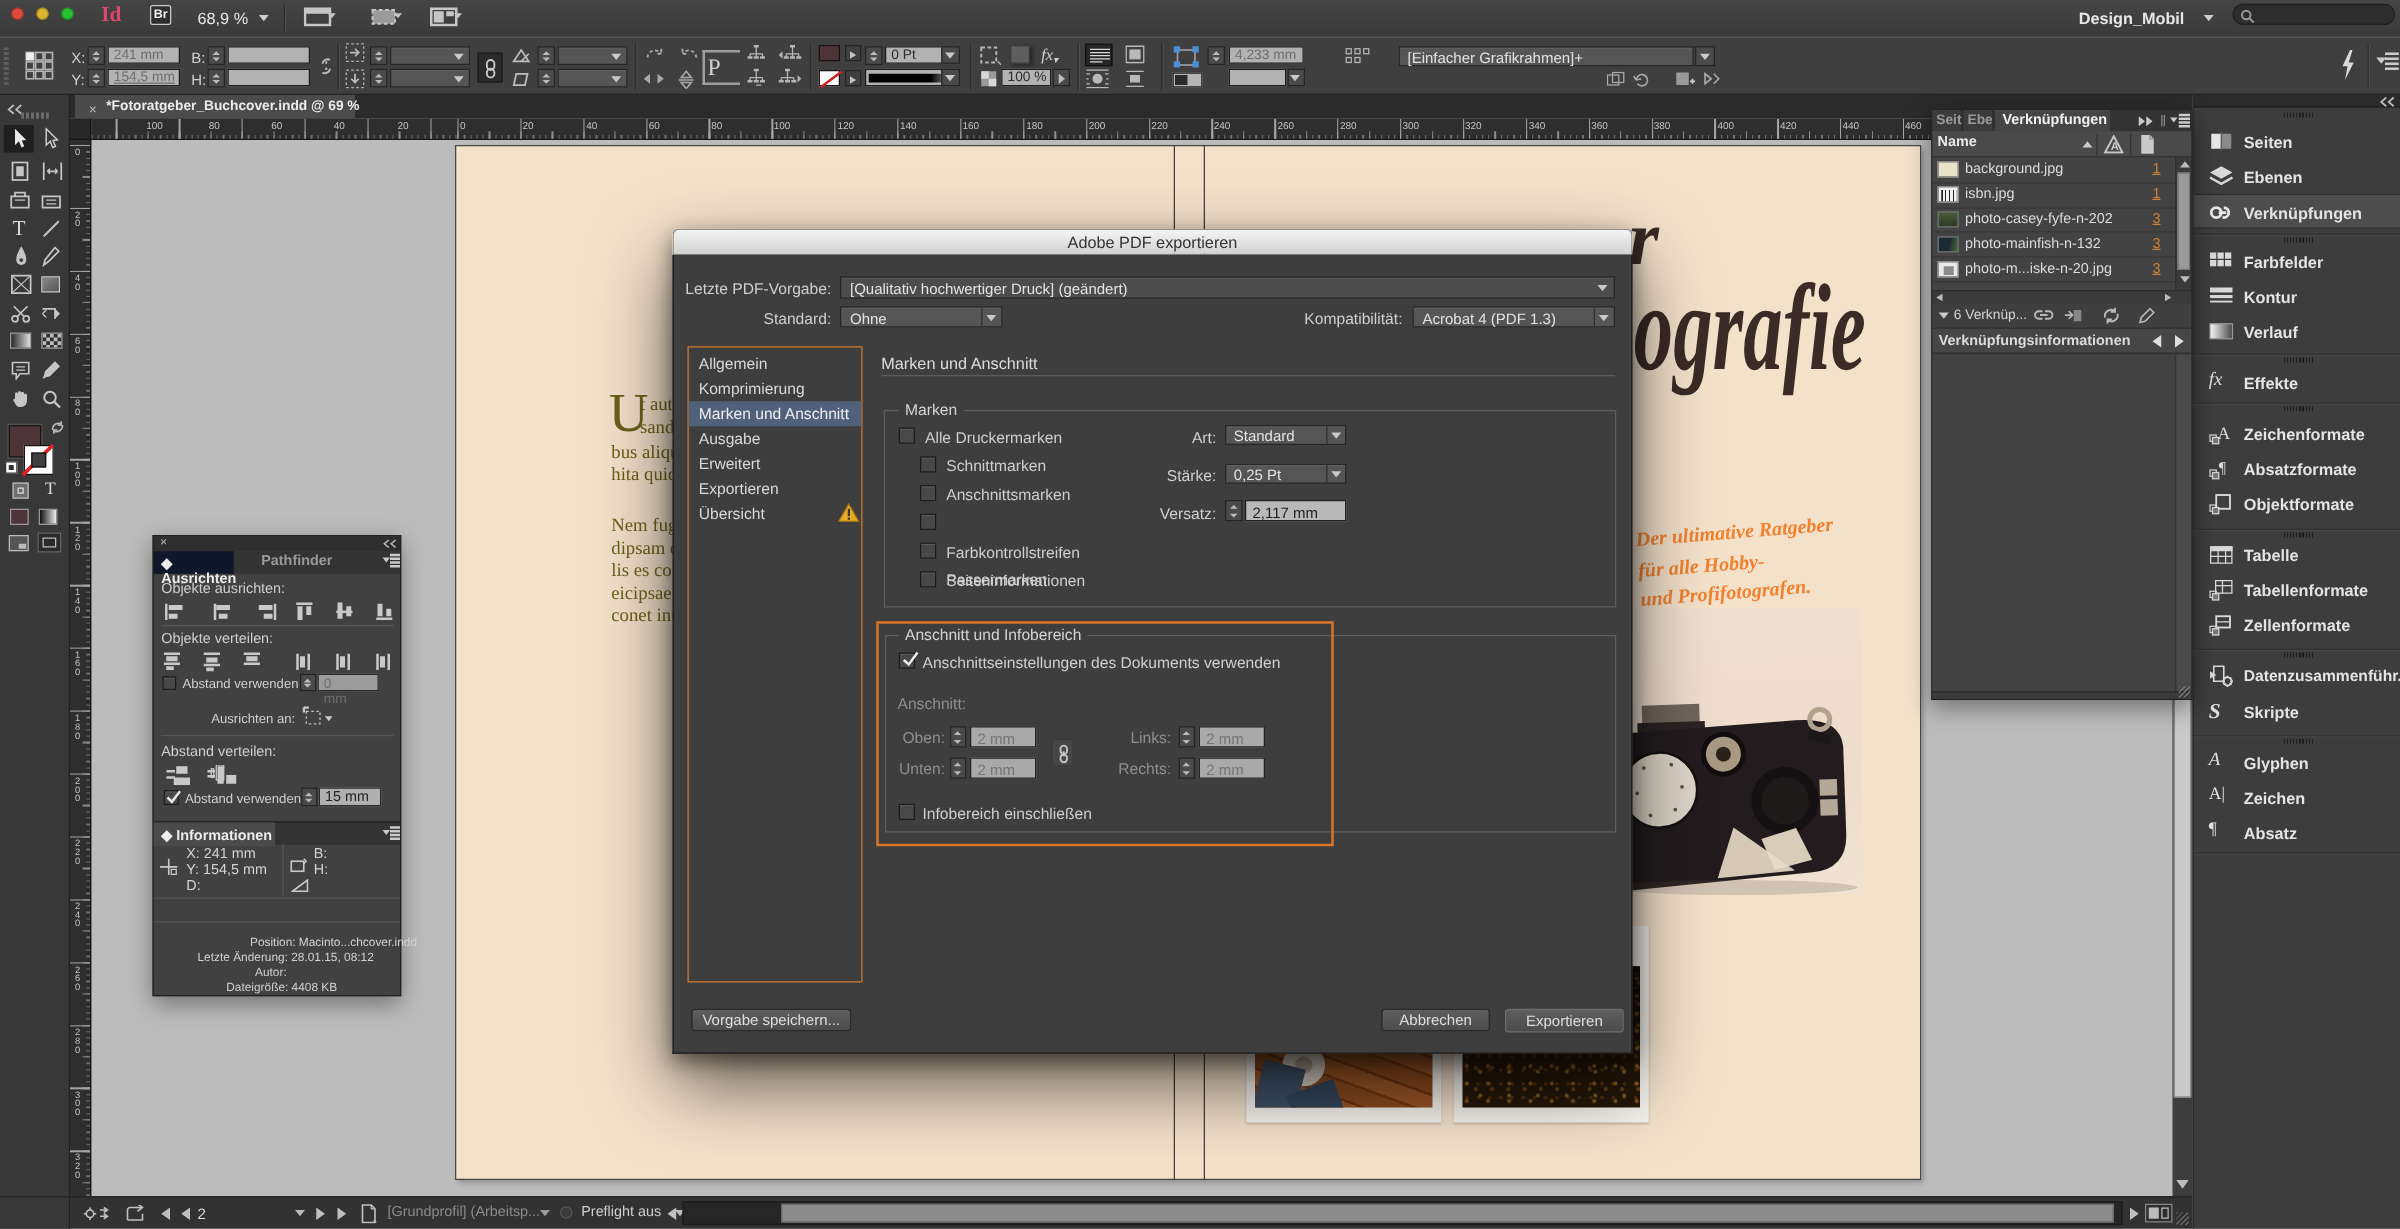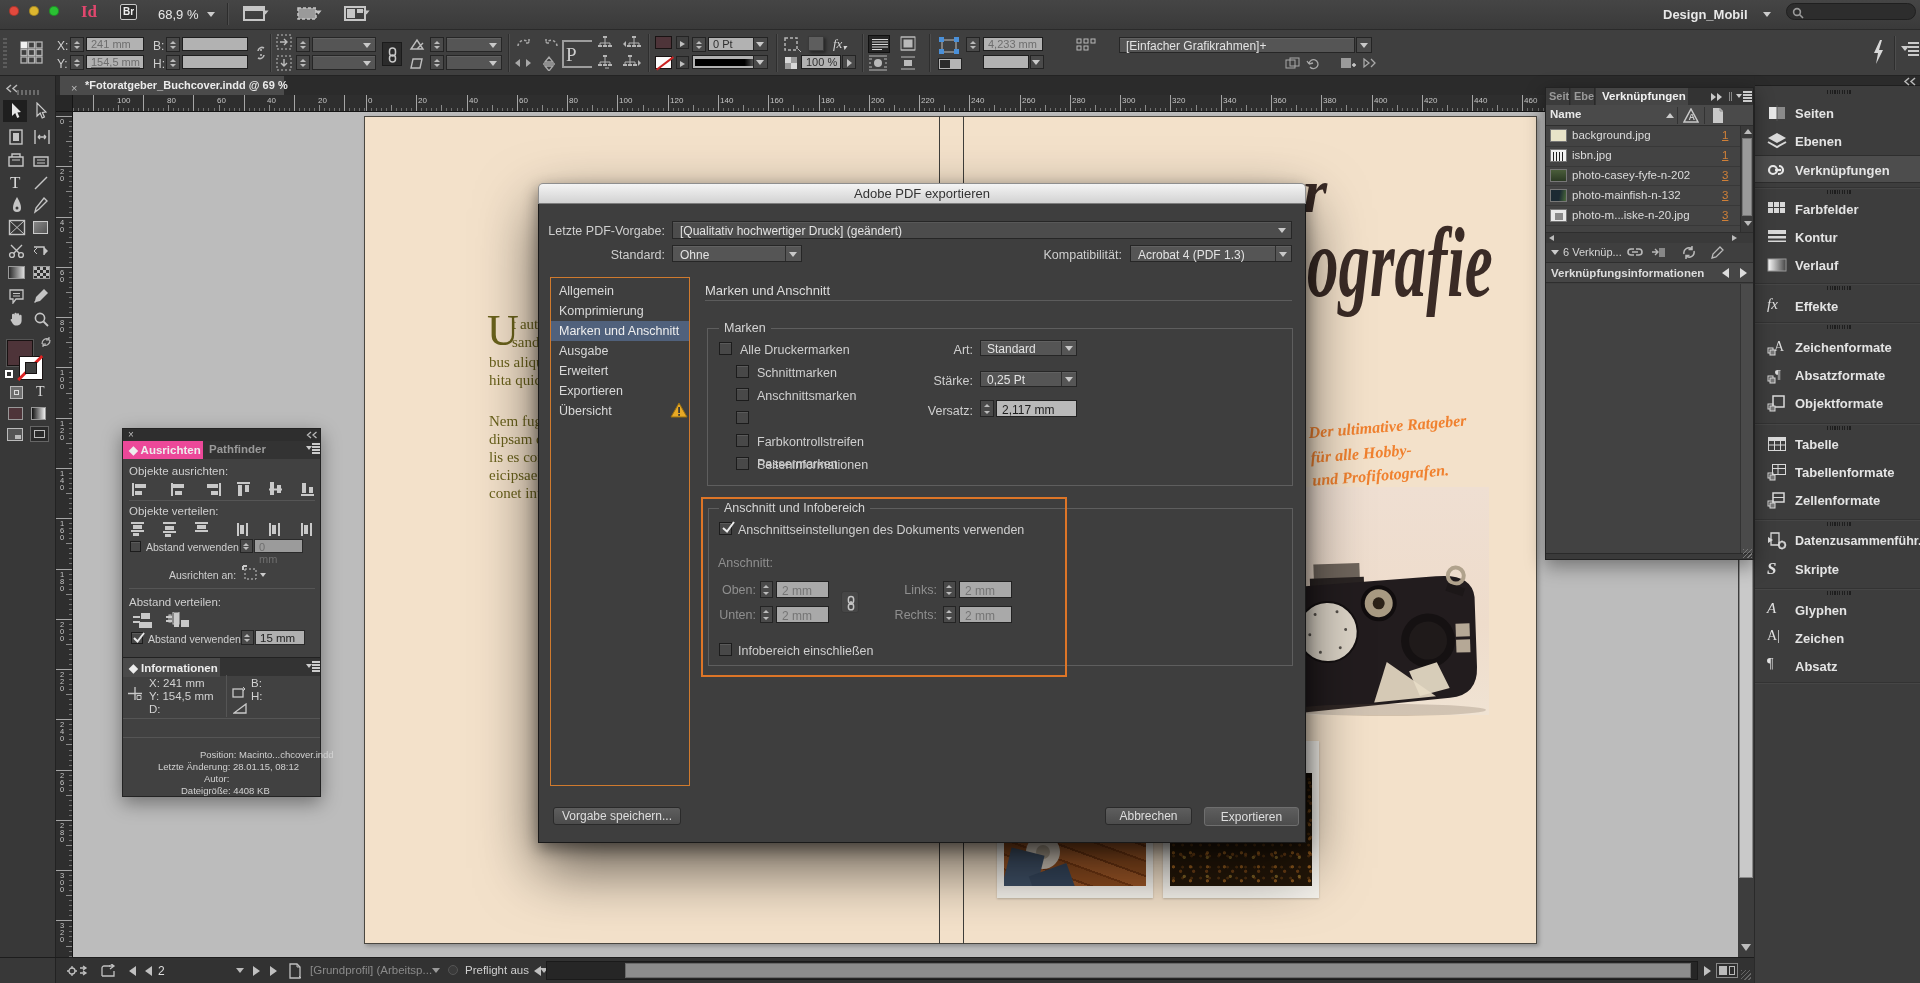--- a/index.html
+++ b/index.html
@@ -820,21 +820,21 @@
       <div class="abs" style="left:0;top:606px;width:166px;height:1px;background:#333;box-shadow:0 1px 0 #464646;"></div>
     </div>
   <div id="leftpanels" class="abs" style="left:122px;top:428px;width:199px;height:369px;background:#414141;border:1px solid #232323;box-shadow:0 6px 18px rgba(0,0,0,.4);">
   <div class="abs" style="left:0;top:0;width:197px;height:12px;background:#2e2e2e;">
     <div class="abs" style="left:5px;top:1px;color:#bbb;font-size:10px;line-height:10px;">×</div>
     <svg class="abs" style="left:183px;top:2px" width="12" height="8" viewBox="0 0 12 8">
           <path d="M5 1 L1.5 4 L5 7 M10.5 1 L7 4 L10.5 7" fill="none" stroke="#b9b9b9" stroke-width="1.3"></path>
         </svg>
   </div>
   <div class="abs" style="left:0;top:12px;width:197px;height:18px;background:#333;">
-    <div class="abs" style="left:0;top:0;width:80px;height:18px;background:#ec4899;color:#ededed;font-size:11.5px;font-weight:bold;padding:2px 0 0 6px;">◆ Ausrichten</div>
+    <div class="abs" style="left:0;top:0;width:64px;height:18px;background:#0f172a;color:#ededed;font-size:11.5px;font-weight:bold;padding:2px 0 0 6px;">◆ Ausrichten</div>
     <div class="abs" style="left:86px;top:2px;color:#9a9a9a;font-size:11.5px;font-weight:bold;">Pathfinder</div>
     <div class="abs" style="left:183px;top:5px;width:0;height:0;border-left:3px solid transparent;border-right:3px solid transparent;border-top:4px solid #ccc;"></div>
     <div class="abs" style="left:189px;top:2px;width:8px;height:1.5px;background:#ccc;box-shadow:0 3px 0 #ccc,0 6px 0 #ccc,0 9px 0 #ccc;"></div>
   </div>
   <div class="abs" style="left:6px;top:36px;color:#cfcfcf;font-size:11.5px;">Objekte ausrichten:</div>
   <svg class="abs" style="left:8px;top:52px" width="183" height="17" viewBox="0 0 183 17">
     <g fill="#c9c9c9">
       <rect x="1" y="2" width="2" height="13"></rect>
           <rect x="4" y="3" width="11" height="4"></rect>
           <rect x="4" y="10" width="7" height="4"></rect>

